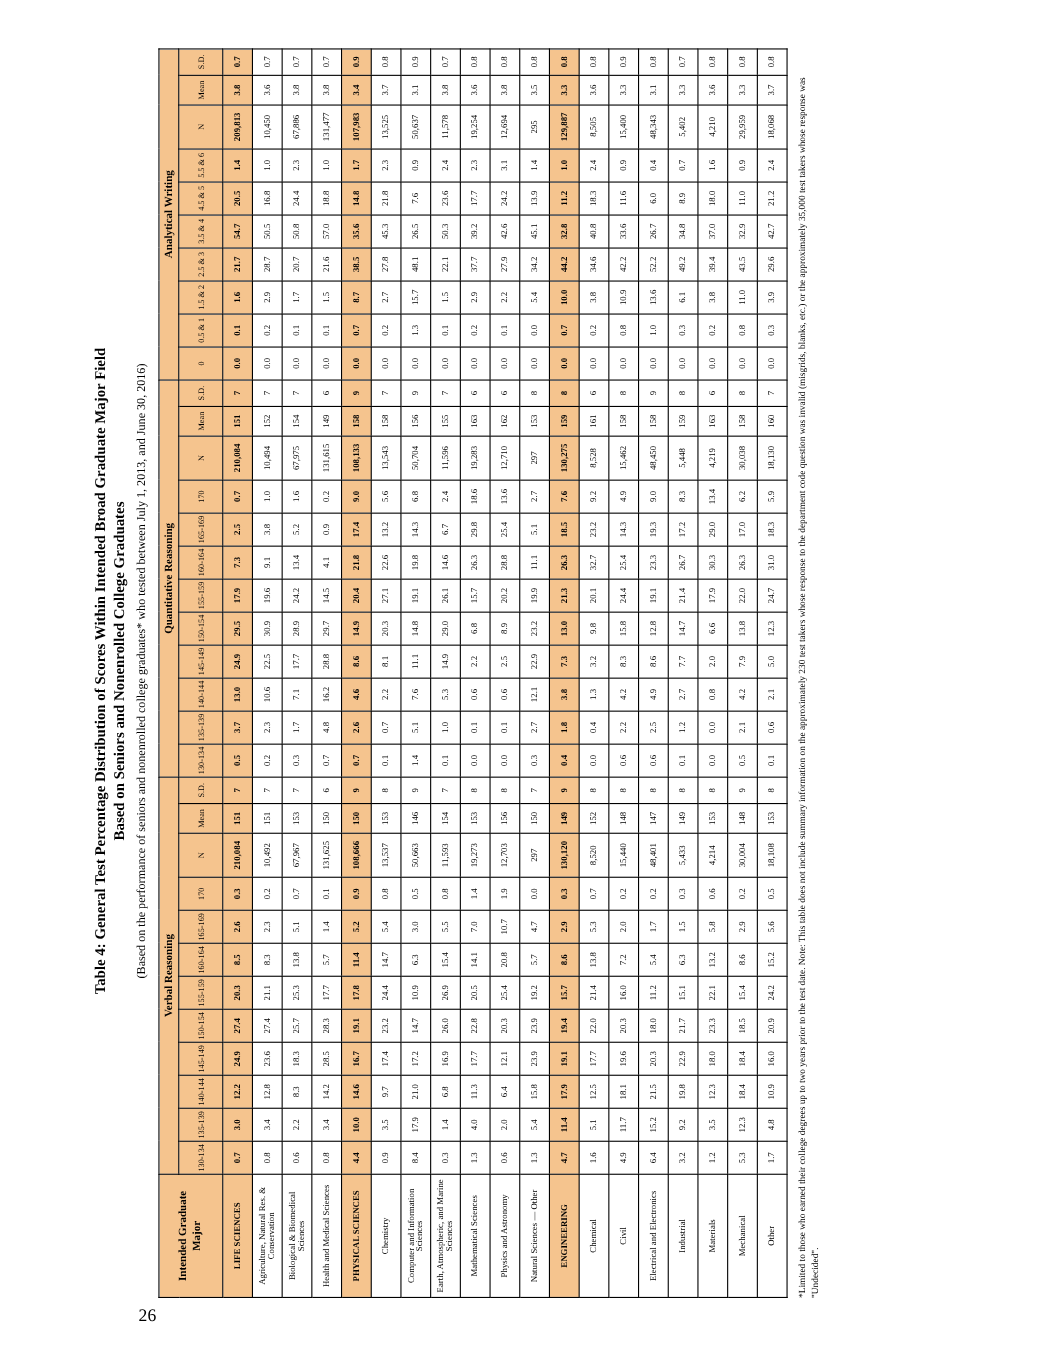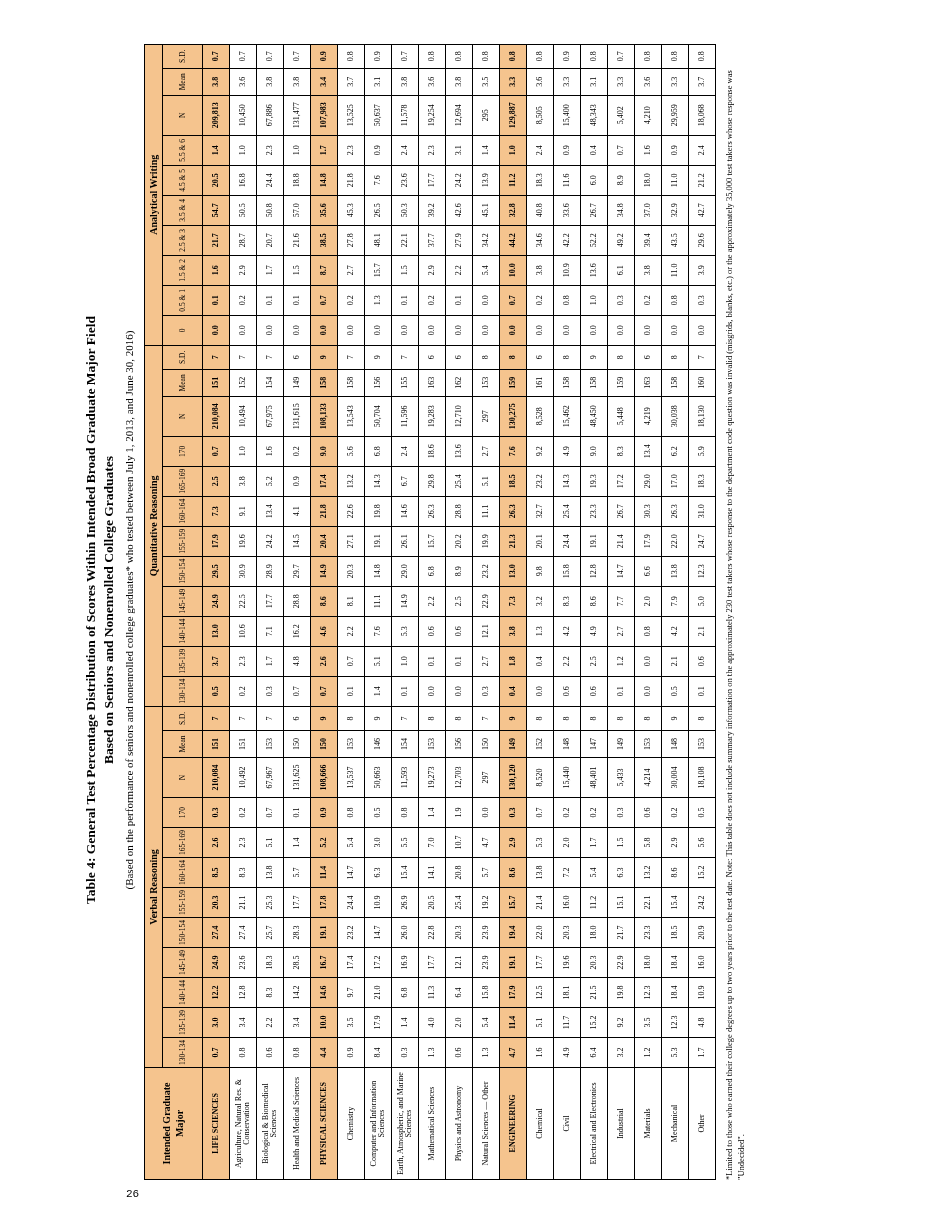--- a/index.html
+++ b/index.html
@@ -89,22 +89,21 @@
     font-size: 8.5px;
     line-height: 1.35;
     margin-top: 8px;
     width: 1128px;
   }
 
   .page-number {
     position: absolute;
     left: 126px;
     top: 1188px;
-    font-size: 11px;
-    font-family: Liberation Mono, monospace;
+    font-size: 16px;
   }
 </style>
 </head>
 <body>
 
 <div class="page">
 
   <div class="rotated-content">
     <div class="doc-title">Table 4: General Test Percentage Distribution of Scores Within Intended Broad Graduate Major Field</div>
     <div class="doc-title">Based on Seniors and Nonenrolled College Graduates</div>

